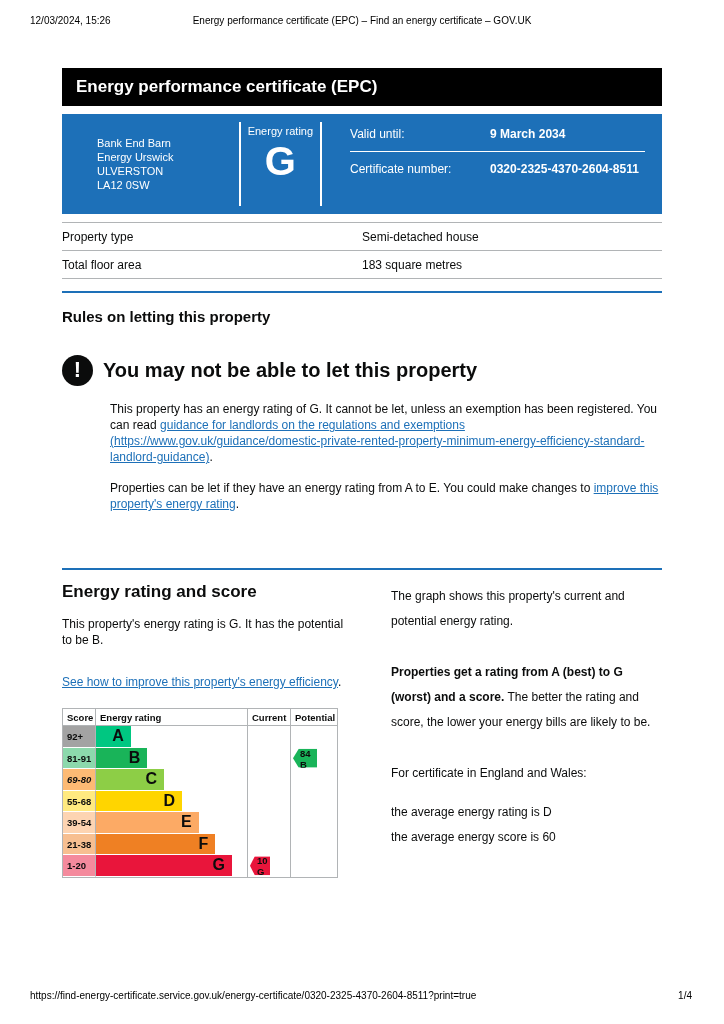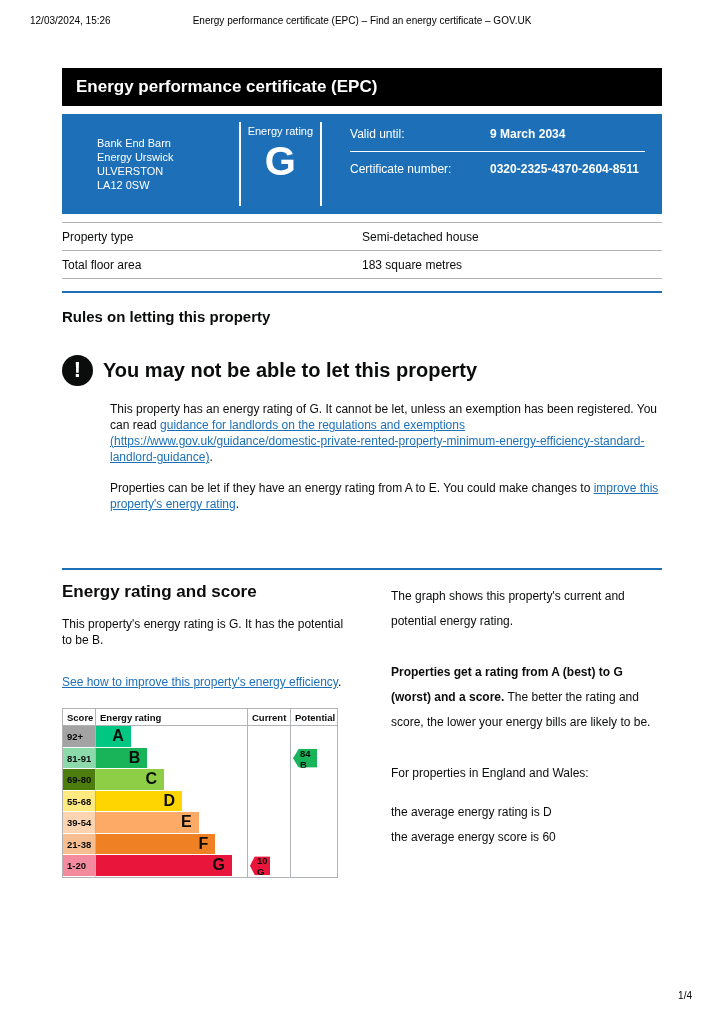--- a/index.html
+++ b/index.html
@@ -222,21 +222,21 @@
               <div class="epc-cell col-score score-cell" style="background: rgb(140, 217, 172);">81-91</div>
               <div class="epc-cell col-rating">
                 <div class="band-bar" style="background: rgb(25, 180, 89); width: 34%;">B</div>
               </div>
               <div class="epc-cell col-current"></div>
               <div class="epc-cell col-potential">
                 <div class="epc-arrow" style="background: rgb(25, 180, 89);">84  B</div>
               </div>
             </div>
             <div class="epc-row">
-              <div class="epc-cell col-score score-cell" style="background: #4d7c0f;">69-80</div>
+              <div class="epc-cell col-score score-cell" style="background: #fdba74; font-style: italic;">69-80</div>
               <div class="epc-cell col-rating">
                 <div class="band-bar" style="background: rgb(141, 206, 70); width: 45%;">C</div>
               </div>
               <div class="epc-cell col-current"></div>
               <div class="epc-cell col-potential"></div>
             </div>
             <div class="epc-row">
               <div class="epc-cell col-score score-cell" style="background: rgb(255, 234, 128);">55-68</div>
               <div class="epc-cell col-rating">
                 <div class="band-bar" style="background: rgb(255, 213, 0); width: 57%;">D</div>
@@ -269,25 +269,26 @@
                 <div class="epc-arrow" style="background: rgb(233, 21, 59);">10  G</div>
               </div>
               <div class="epc-cell col-potential"></div>
             </div>
           </div>
       </div>
 
       <div class="rating-right">
         <p class="rp">The graph shows this property's current and potential energy rating.</p>
         <p class="rp gap"><b>Properties get a rating from A (best) to G (worst) and a score.</b><span> The better the rating and score, the lower your energy bills are likely to be.</span></p>
-        <p class="rp gap">For properties in England and Wales:</p>
+        <p class="rp gap">For certificate in England and Wales:</p>
         <p class="rp">the average energy rating is D</p>
         <p class="avg-line">the average energy score is 60</p>
       </div>
     </div>
 
   </div>
 
   <div class="print-footer">
+    <span class="pf-url">https://find-energy-certificate.service.gov.uk/energy-certificate/0320-2325-4370-2604-8511?print=true</span>
     <span class="pf-page">1/4</span>
   </div>
 
 </div>
 
 </body></html>

